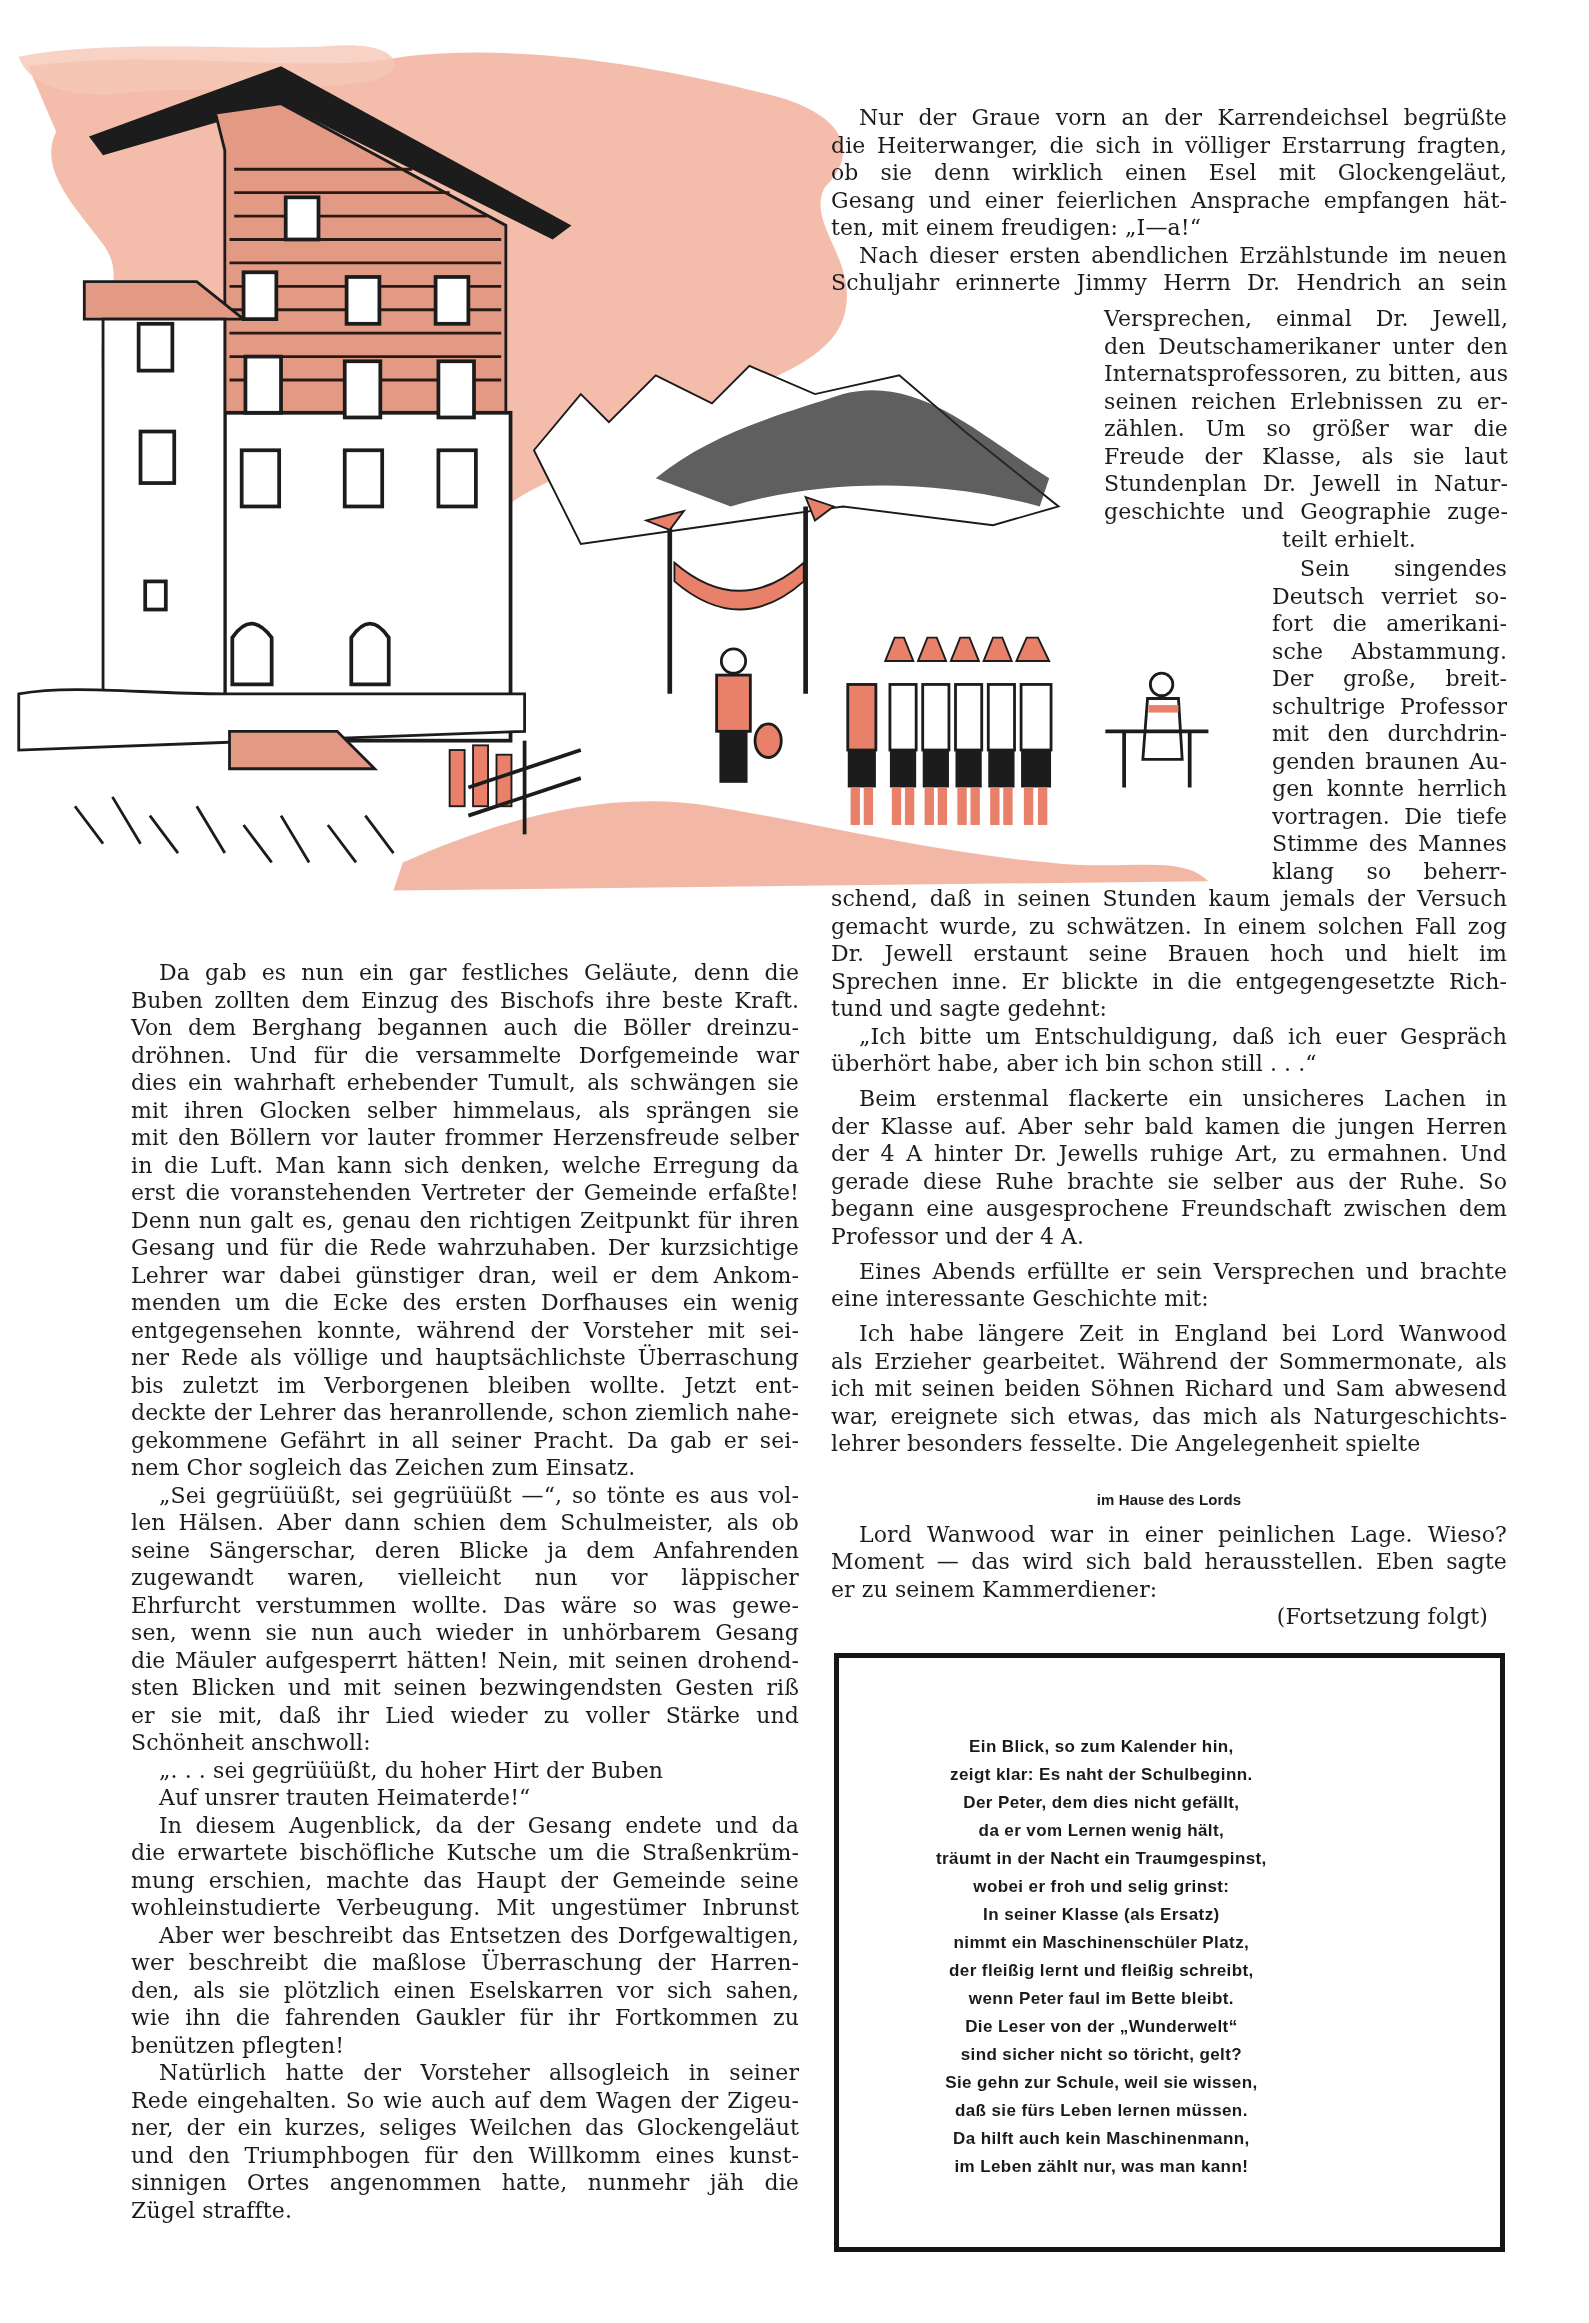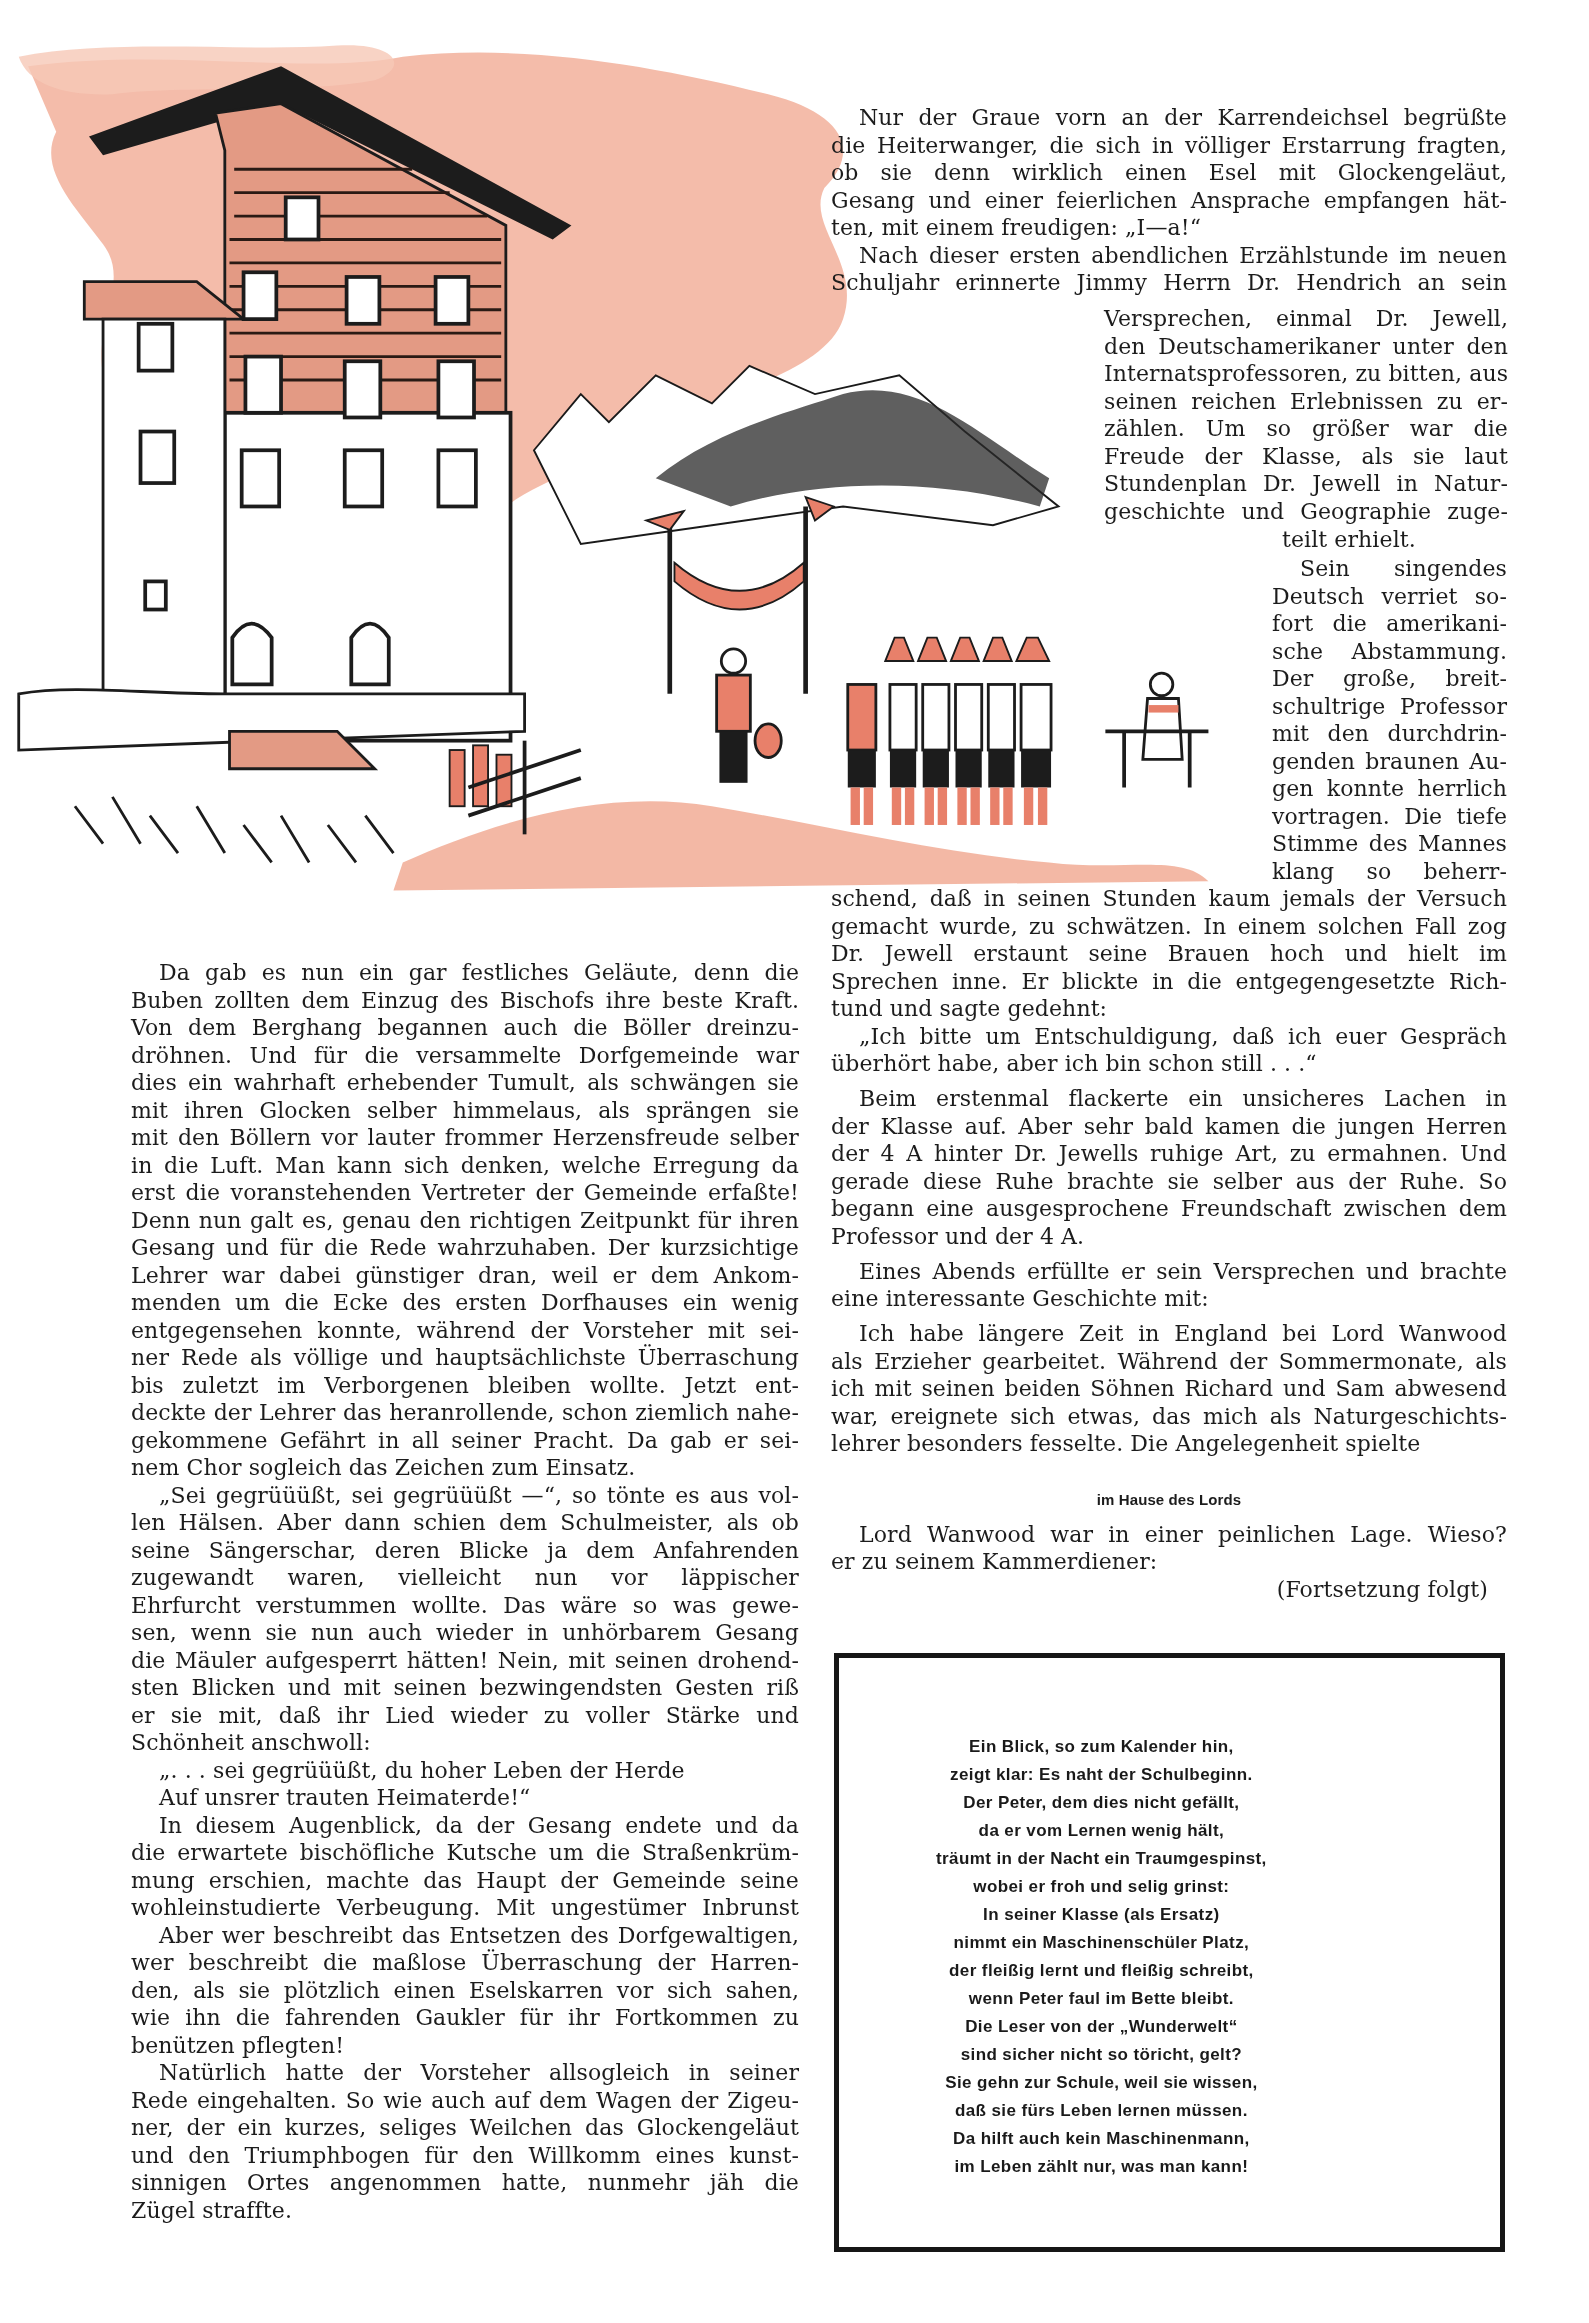--- a/index.html
+++ b/index.html
@@ -211,20 +211,21 @@
     <span class="gap"></span>
     <span class="line indent">Ich habe längere Zeit in England bei Lord Wanwood</span>
     <span class="line">als Erzieher gearbeitet. Während der Sommermonate, als</span>
     <span class="line">ich mit seinen beiden Söhnen Richard und Sam abwesend</span>
     <span class="line">war, ereignete sich etwas, das mich als Naturgeschichts-</span>
     <span class="line last">lehrer besonders fesselte. Die Angelegenheit spielte</span>
     <span class="gap" style="height:28px"></span>
     <span class="line center heading">im Hause des Lords</span>
     <span class="gap"></span>
     <span class="line indent">Lord Wanwood war in einer peinlichen Lage. Wieso?</span>
+    <span class="line">Moment — das wird sich bald herausstellen. Eben sagte</span>
     <span class="line last">er zu seinem Kammerdiener:</span>
     <span class="line right" style="padding-right:19px">(Fortsetzung folgt)</span>
   </div>
 
   <div class="col" style="left:131px; top:958px; width:668px;">
     <span class="line indent">Da gab es nun ein gar festliches Geläute, denn die</span>
     <span class="line">Buben zollten dem Einzug des Bischofs ihre beste Kraft.</span>
     <span class="line">Von dem Berghang begannen auch die Böller dreinzu-</span>
     <span class="line">dröhnen. Und für die versammelte Dorfgemeinde war</span>
     <span class="line">dies ein wahrhaft erhebender Tumult, als schwängen sie</span>
@@ -245,21 +246,21 @@
     <span class="line indent">„Sei gegrüüüßt, sei gegrüüüßt —“, so tönte es aus vol-</span>
     <span class="line">len Hälsen. Aber dann schien dem Schulmeister, als ob</span>
     <span class="line">seine Sängerschar, deren Blicke ja dem Anfahrenden</span>
     <span class="line">zugewandt waren, vielleicht nun vor läppischer</span>
     <span class="line">Ehrfurcht verstummen wollte. Das wäre so was gewe-</span>
     <span class="line">sen, wenn sie nun auch wieder in unhörbarem Gesang</span>
     <span class="line">die Mäuler aufgesperrt hätten! Nein, mit seinen drohend-</span>
     <span class="line">sten Blicken und mit seinen bezwingendsten Gesten riß</span>
     <span class="line">er sie mit, daß ihr Lied wieder zu voller Stärke und</span>
     <span class="line last">Schönheit anschwoll:</span>
-    <span class="line last indent">„. . . sei gegrüüüßt, du hoher Leben der Herde</span>
+    <span class="line last indent">„. . . sei gegrüüüßt, du hoher Hirt der Buben</span>
     <span class="line last indent">Auf unsrer trauten Heimaterde!“</span>
     <span class="line indent">In diesem Augenblick, da der Gesang endete und da</span>
     <span class="line">die erwartete bischöfliche Kutsche um die Straßenkrüm-</span>
     <span class="line">mung erschien, machte das Haupt der Gemeinde seine</span>
     <span class="line">wohleinstudierte Verbeugung. Mit ungestümer Inbrunst</span>
     <span class="line indent">Aber wer beschreibt das Entsetzen des Dorfgewaltigen,</span>
     <span class="line">wer beschreibt die maßlose Überraschung der Harren-</span>
     <span class="line">den, als sie plötzlich einen Eselskarren vor sich sahen,</span>
     <span class="line">wie ihn die fahrenden Gaukler für ihr Fortkommen zu</span>
     <span class="line last">benützen pflegten!</span>

